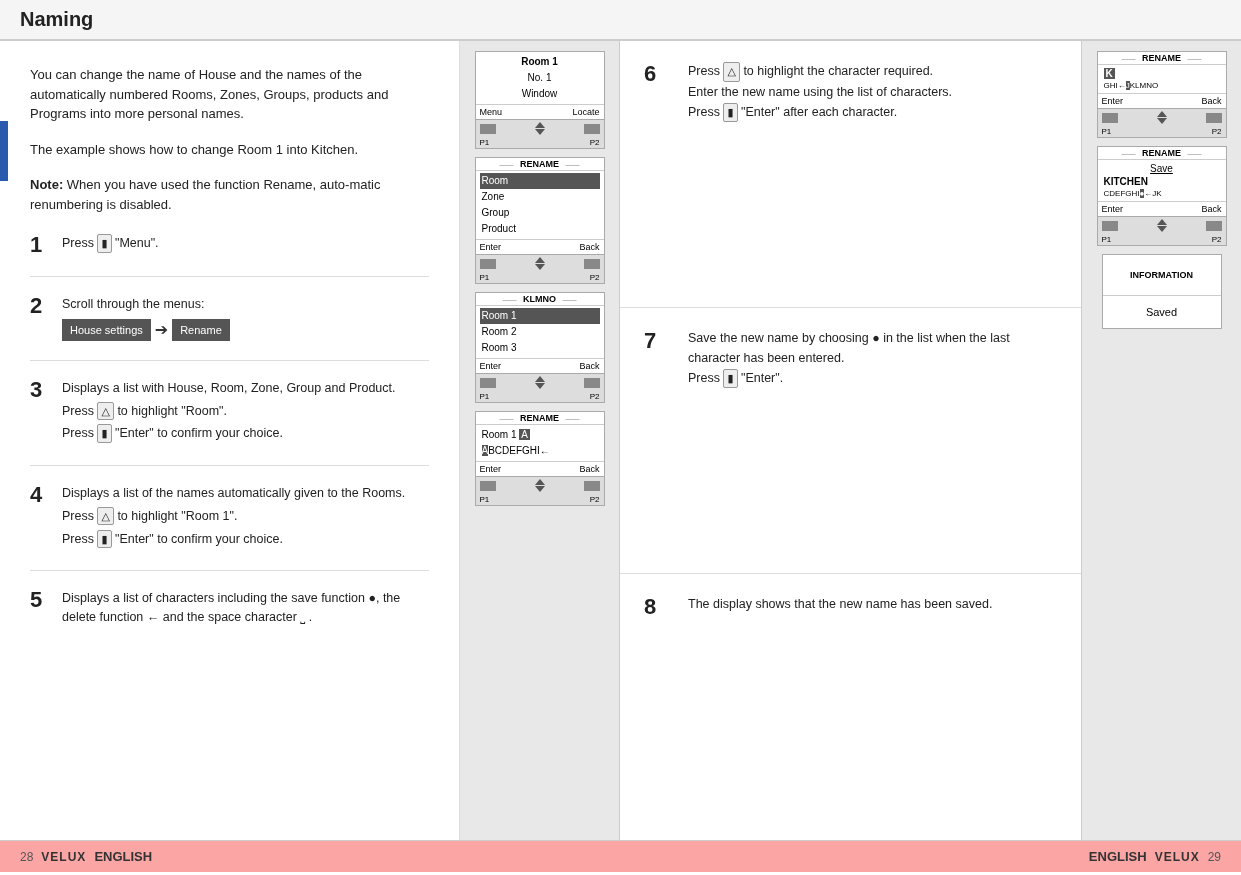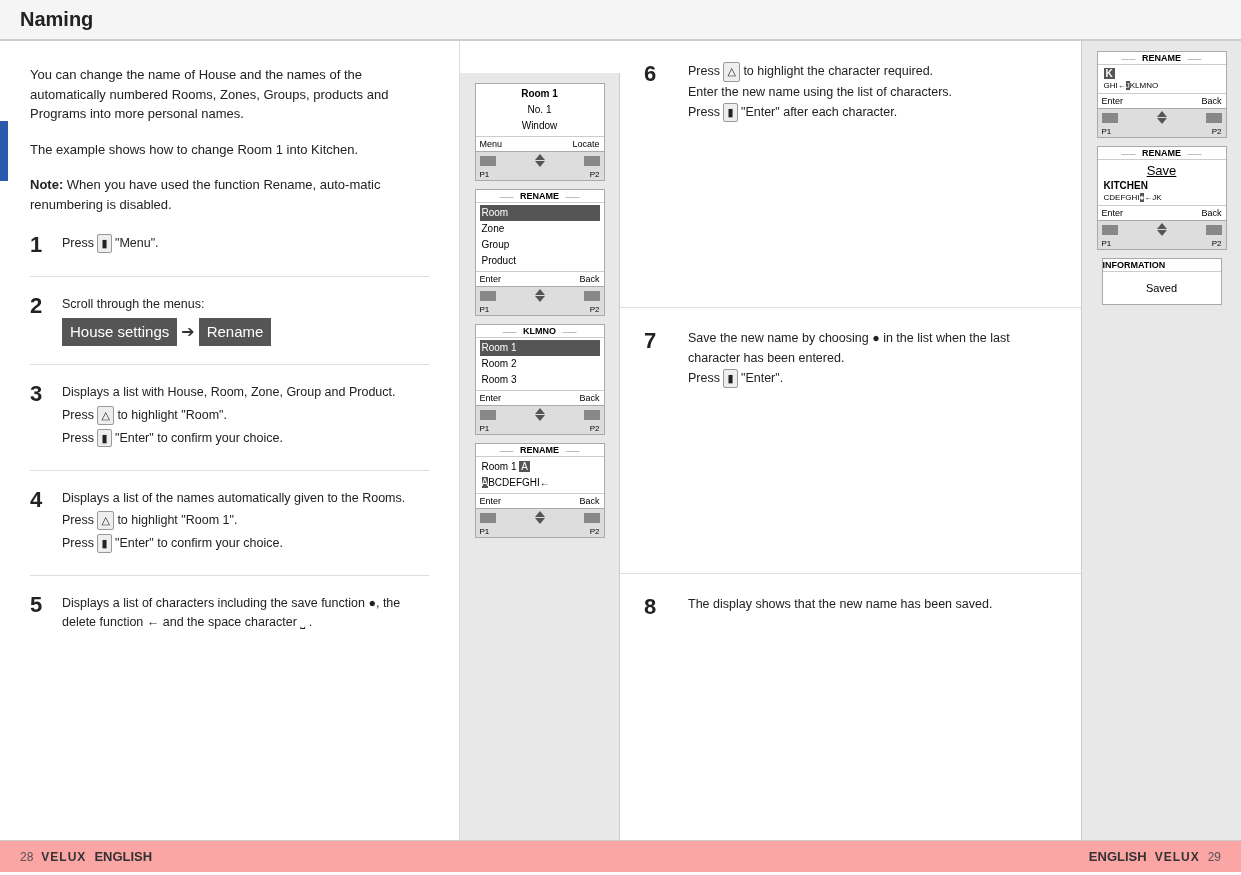--- a/index.html
+++ b/index.html
@@ -83,21 +83,21 @@
     .step-text p { margin-bottom: 4px; }
     .breadcrumb-row {
       display: flex;
       align-items: center;
       gap: 4px;
       margin-top: 4px;
     }
     .breadcrumb-box {
       background: #555;
       color: #fff;
-      font-size: 15px;
+      font-size: 11px;
       padding: 3px 8px;
     }
     .arrow-right {
       font-size: 16px;
       color: #333;
     }
     .kbd {
       display: inline-block;
       background: #eee;
       border: 1px solid #999;
@@ -109,21 +109,20 @@
     
     .middle-panel {
       width: 160px;
       background: #e8e8e8;
       display: flex;
       flex-direction: column;
       align-items: center;
       padding: 10px 0;
       gap: 8px;
       border-right: 1px solid #ccc;
-      margin-top: 32px;
     }
 
     
     .device-screen {
       width: 130px;
       background: #fff;
       border: 1px solid #aaa;
       font-size: 10px;
     }
     .ds-header {
@@ -265,25 +264,25 @@
     }
 
     
     .info-box {
       width: 120px;
       border: 1px solid #aaa;
       font-size: 10px;
       background: #fff;
     }
     .info-box-header {
-      text-align: left;
+      text-align: center;
       font-size: 9px;
       font-weight: bold;
       border-bottom: 1px solid #ccc;
-      padding: 1px 0;
+      padding: 15px 0;
     }
     .info-box-body {
       padding: 10px 0;
       text-align: center;
       font-size: 11px;
     }
   </style>
 </head>
 <body>
 
@@ -533,21 +532,21 @@
           </div>
         </div>
       </div>
 
       <div class="ds-container">
         <div class="device-screen">
           <div class="ds-header">
             <span class="ds-title-text">RENAME</span>
           </div>
           <div class="ds-body">
-            <div style="padding:1px 2px; font-size:13px; text-align:center;text-decoration:underline;">Save</div>
+            <div style="padding:1px 2px; font-size:10px; text-align:center;text-decoration:underline;">Save</div>
             <div style="padding:1px 2px; font-size:10px; font-weight:bold;">KITCHEN</div>
             <div style="padding:1px 2px; font-size:8px;">CDEFGHI<span style="background:#555;color:#fff;">●</span>←JK</div>
           </div>
           <div class="ds-footer">
             <span>Enter</span>
             <span>Back</span>
           </div>
           <div class="ds-buttons">
             <span class="ds-btn"></span>
             <div class="ds-btn-up-down">

